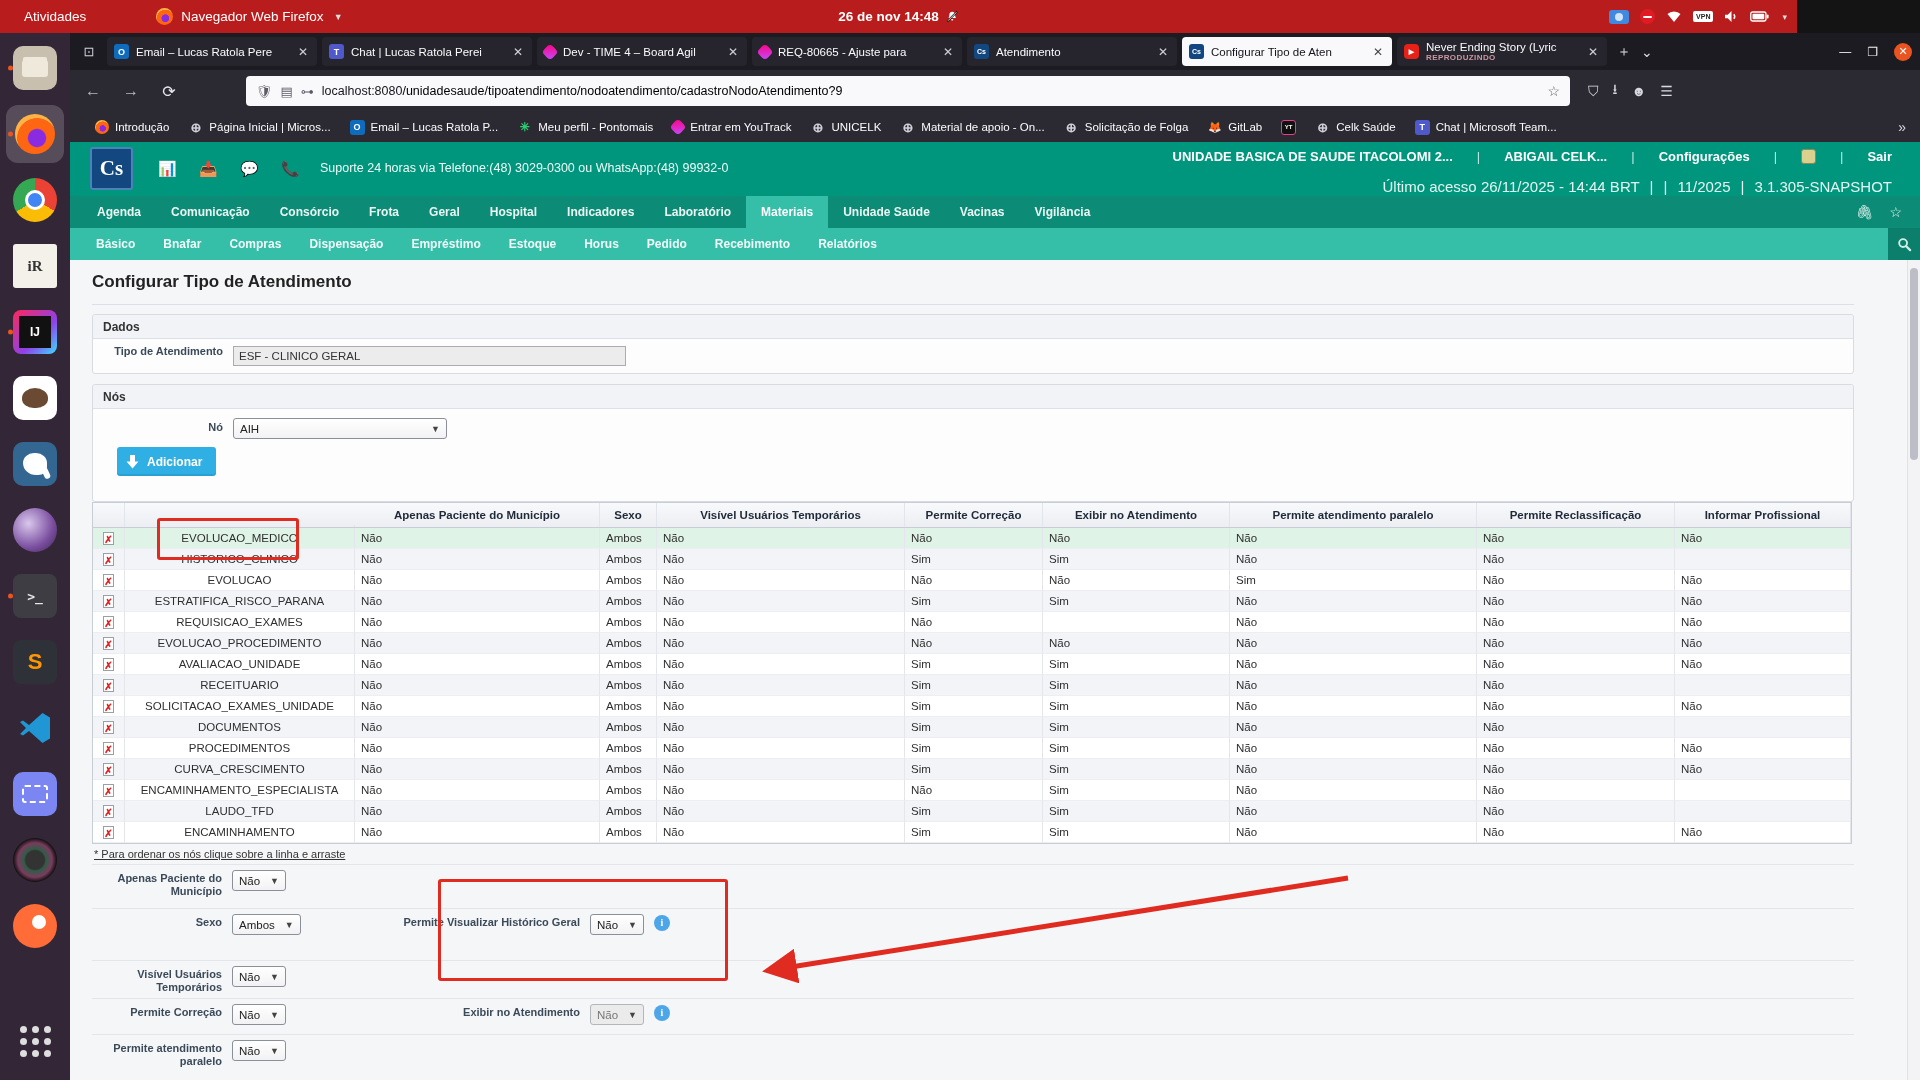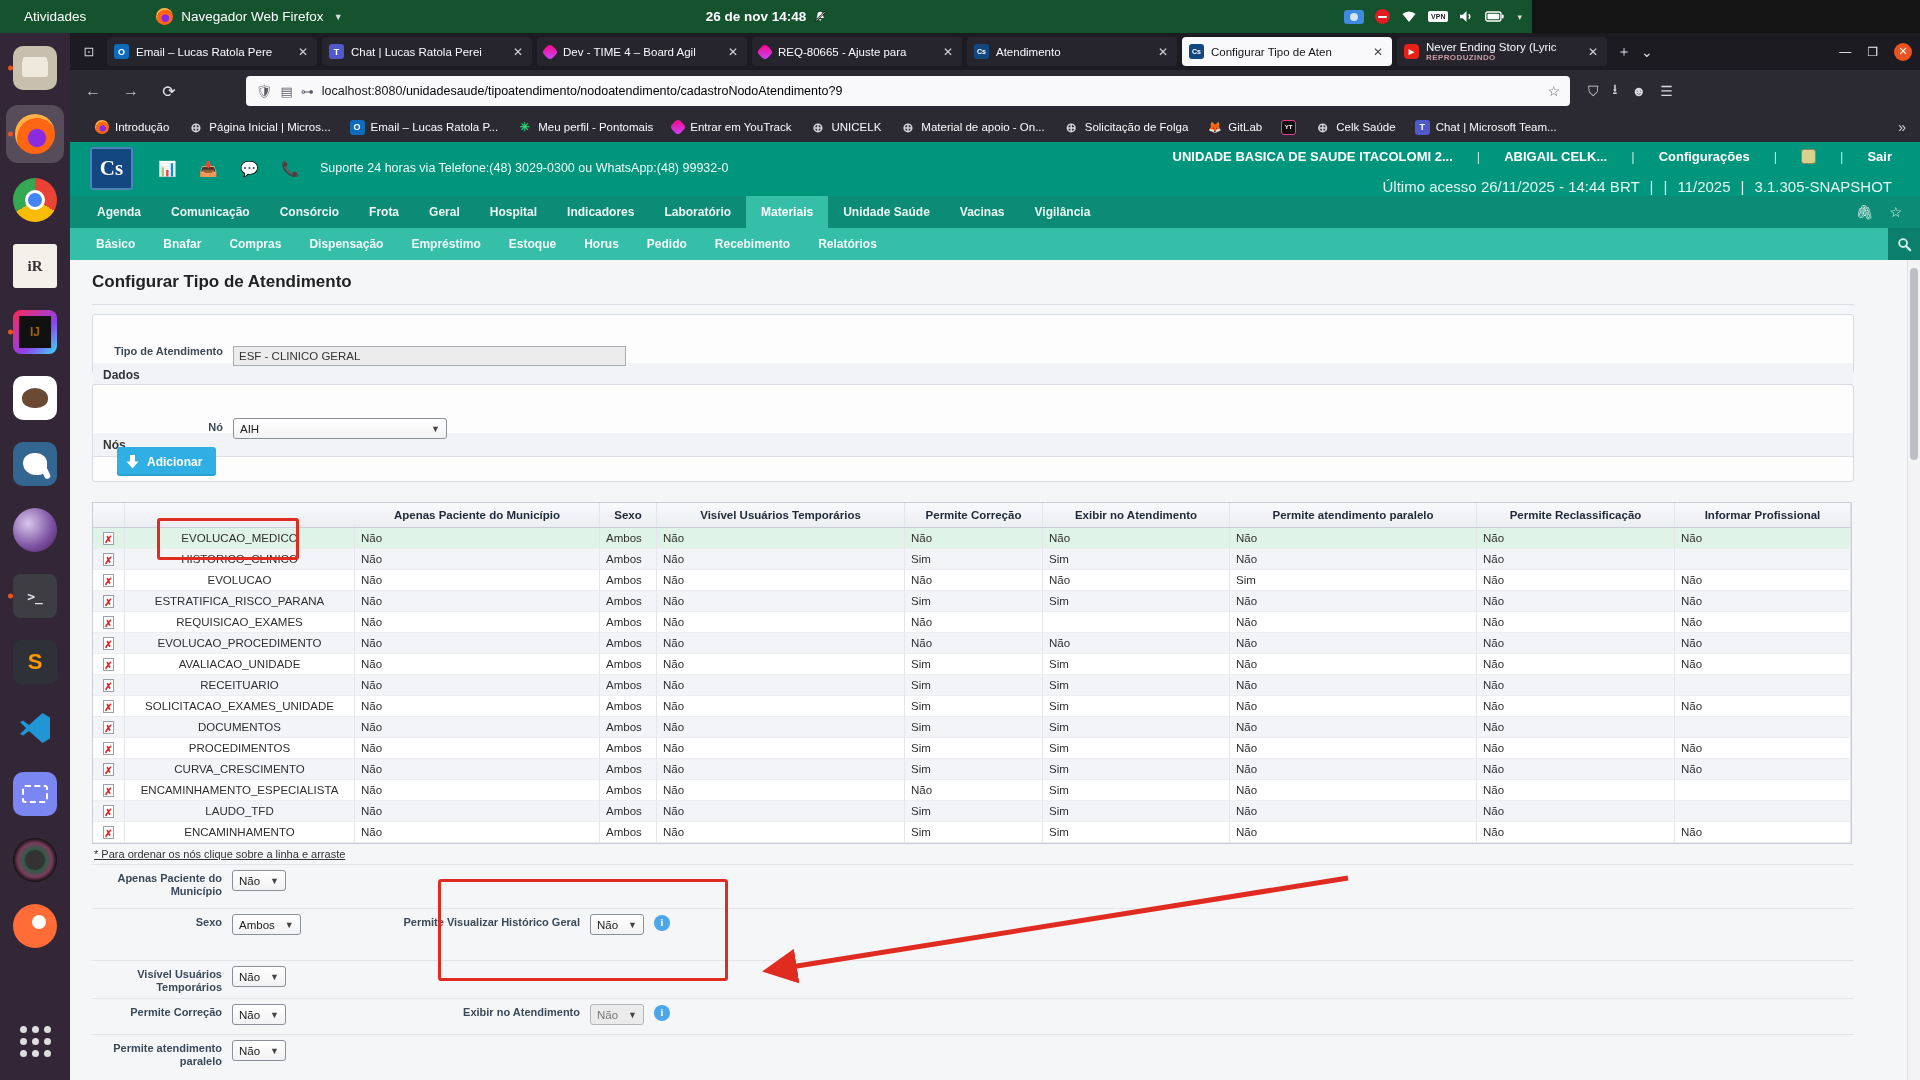--- a/index.html
+++ b/index.html
@@ -1,21 +1,21 @@
 <!DOCTYPE html>
 <html><head>
 <meta charset="utf-8">
 <style>
   * { margin:0; padding:0; box-sizing:border-box; }
   html,body { width:1920px; height:1080px; overflow:hidden; }
   body { font-family:"Liberation Sans", sans-serif; background:#141414; }
   #screen { position:relative; width:1920px; height:1080px; overflow:hidden; background:#141414; }
 
   
-  #topbar { position:absolute; left:0; top:0; width:1532px; height:33px; background:#14532d; color:#fff; display:flex; align-items:center; font-size:13.5px; }
+  #topbar { position:absolute; left:0; top:0; width:1797px; height:33px; background:#b91c1c; color:#fff; display:flex; align-items:center; font-size:13.5px; }
   #topbar .activities { margin-left:16px; padding:3px 8px; border-radius:4px; }
   #topbar .appmenu { display:flex; align-items:center; gap:8px; margin-left:62px; }
   .ff-orb { width:17px; height:17px; border-radius:50%; background:radial-gradient(circle at 55% 60%, #8a2be2 0 26%, #ff6611 30% 60%, #ffb347 62% 100%); }
   #topbar .caret { font-size:9px; margin-left:2px; color:#ddd; }
   #topbar .clock { position:absolute; left:50%; transform:translateX(-50%); display:flex; align-items:center; gap:7px; font-weight:bold; }
   #topbar .tray { position:absolute; right:10px; display:flex; align-items:center; gap:11px; }
   .tray-cam { width:20px; height:14px; background:#3f8ae0; border-radius:3px; position:relative; }
   .tray-cam:after { content:""; position:absolute; left:6px; top:3px; width:8px; height:8px; border-radius:50%; background:#cfe3fa; }
   .tray-dnd { width:15px; height:15px; border-radius:50%; background:#e01b24; position:relative; }
   .tray-dnd:after { content:""; position:absolute; left:3px; top:6.5px; width:9px; height:2.5px; background:#fff; border-radius:1px; }
@@ -79,23 +79,23 @@
   #mm-icons { position:absolute; right:18px; top:0; height:32px; display:flex; align-items:center; gap:16px; color:#EAF6F2; font-size:14px; }
   #submenu { height:32px; background:#35BFA9; display:flex; padding-left:12px; position:relative; }
   .sm { height:32px; line-height:32px; padding:0 14px; font-size:12px; font-weight:bold; color:#F1FBF8; }
   #searchbtn { position:absolute; right:0; top:0; width:32px; height:32px; background:#0B7F6B; display:flex; align-items:center; justify-content:center; }
 
   #content { position:absolute; left:0; top:118px; width:1850px; height:820px; background:#F5F6F8; }
   #pgtitle { position:absolute; left:22px; top:12px; font-size:17px; font-weight:bold; color:#222; }
   #titlehr { position:absolute; left:22px; top:44px; width:1762px; border-top:1px solid #DCDFE5; }
 
   .panel { position:absolute; left:22px; width:1762px; background:#FDFDFE; border:1px solid #D8DBE2; border-radius:3px; }
-  .phead { height:24px; background:#F1F3F7; border-bottom:1px solid #DDE0E7; font-size:12px; font-weight:bold; color:#333; padding-left:10px; line-height:24px; border-radius:3px 3px 0 0;margin-top:48px; }
+  .phead { height:24px; background:#F1F3F7; border-bottom:1px solid #DDE0E7; font-size:12px; font-weight:bold; color:#333; padding-left:10px; line-height:24px; border-radius:3px 3px 0 0; }
   #panel-dados { top:54px; height:60px; }
-  #panel-nos { top:124px; height:98px; }
+  #panel-nos { top:124px; height:118px; }
   .flabel { position:absolute; width:110px; text-align:right; font-size:11px; font-weight:bold; color:#3B4A59; line-height:12.5px; }
   .tinput { position:absolute; height:20px; background:#ECECEC; border:1px solid #A9ACB2; font-size:11.5px; color:#333; padding:0 5px; line-height:18px; }
   .sel { position:absolute; height:21px; border:1px solid #8A8F98; border-radius:3px; background:linear-gradient(#fff,#f2f2f4); font-size:11.5px; color:#222; display:flex; align-items:center; padding:0 6px; gap:10px; }
   .sel .chv { font-size:9px; color:#444; }
   .sel.dis { background:#EBEBEB; color:#777; border-color:#b3b6bb; }
   #btn-add { position:absolute; left:24px; top:62px; height:29px; padding:0 14px 0 8px; background:#2FAFE3; border-radius:3px; color:#fff; font-weight:bold; font-size:12px; display:flex; align-items:center; gap:7px; box-shadow:inset 0 -2px 0 rgba(0,0,0,.08); }
 
   
   #tbl { position:absolute; left:22px; top:242px; width:1760px; border:1px solid #C9CDD6; background:#fff; }
   .trow { display:grid; grid-template-columns:32px 230px 245px 57px 248px 138px 187px 247px 198px 176px; }
@@ -189,21 +189,21 @@
         <div class="di" style="border-radius: 50%; background: conic-gradient(rgb(234, 67, 53) 0deg, rgb(234, 67, 53) 33%, rgb(251, 188, 5) 33%, rgb(251, 188, 5) 66%, rgb(52, 168, 83) 66%, rgb(52, 168, 83) 100%);">
           <div style="width:20px;height:20px;border-radius:50%;background:#4285f4;border:3px solid #fff"></div>
         </div>
       </div>
       <div class="dock-item">
         <div class="di" style="background: rgb(244, 241, 234); border-radius: 3px; color: rgb(51, 51, 51); font-family: &quot;Liberation Serif&quot;, serif; font-size: 15px;">iR</div>
       </div>
       <div class="dock-item">
         <span class="dot"></span>
         <div class="di" style="background: linear-gradient(135deg, rgb(254, 40, 87), rgb(143, 65, 233) 60%, rgb(61, 220, 255)); border-radius: 8px;">
-          <div style="width:32px;height:32px;background:#111;color:#a16207;font-size:12px;display:flex;align-items:center;justify-content:center;font-weight:bold">IJ</div>
+          <div style="width:32px;height:32px;background:#111;color:#ffffff;font-size:12px;display:flex;align-items:center;justify-content:center;font-weight:bold">IJ</div>
         </div>
       </div>
       <div class="dock-item">
         <div class="di" style="background: rgb(255, 255, 255); border-radius: 10px;">
           <div style="width:26px;height:20px;background:#6a4a32;border-radius:50% 50% 45% 45%"></div>
         </div>
       </div>
       <div class="dock-item">
         <div class="di" style="background: rgb(51, 103, 145); border-radius: 10px;">
           <div style="width:24px;height:22px;background:#fff;border-radius:50% 50% 40% 60%;position:relative">

